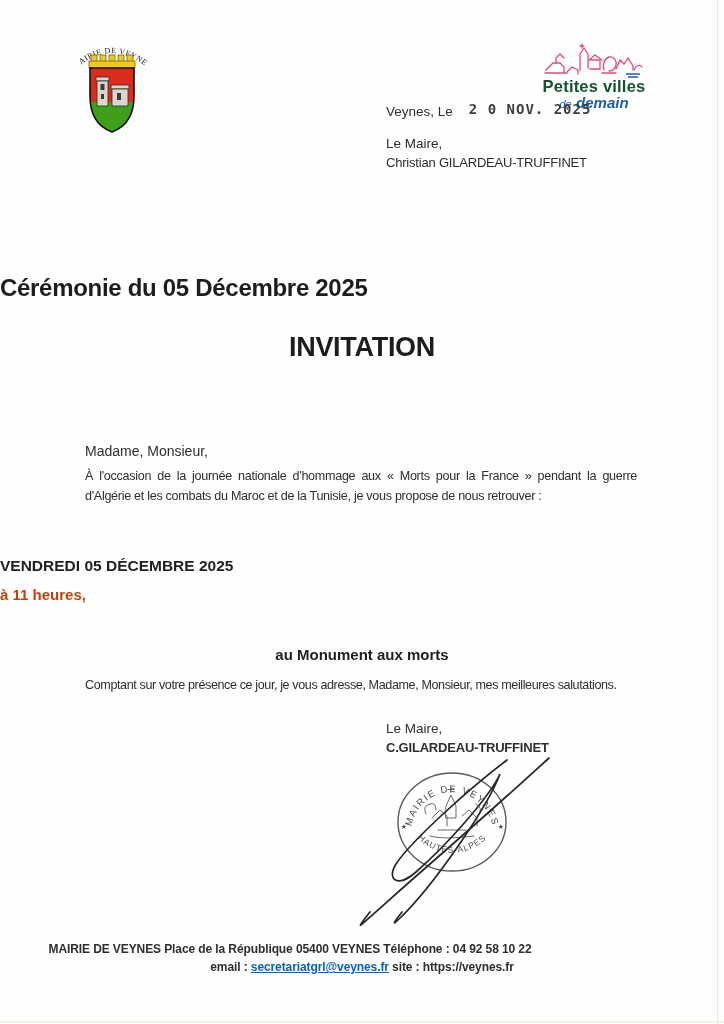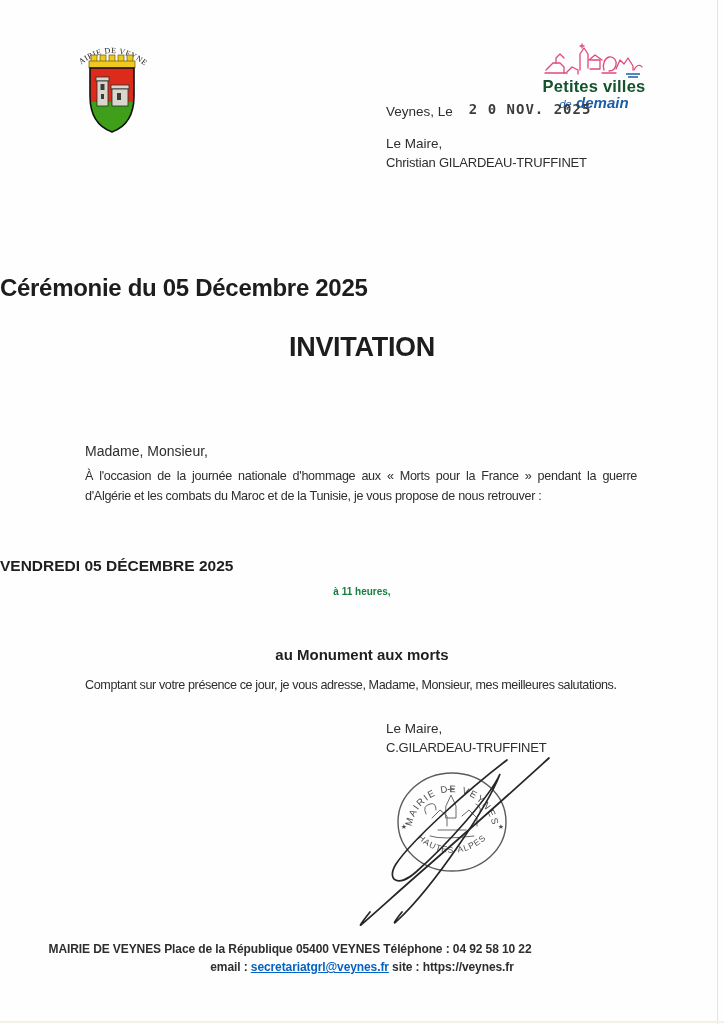--- a/index.html
+++ b/index.html
@@ -58,33 +58,33 @@
   
   .salutation { position: absolute; left: 85px; top: 443px; font-size: 14px; }
   .para { position: absolute; left: 85px; top: 466px; width: 552px; font-size: 12.6px; letter-spacing: -0.3px; }
   .para-l1 { white-space: nowrap; text-align: justify; text-align-last: justify; line-height: 20px; }
   .para-l2 { white-space: nowrap; text-align: left; line-height: 20px; }
   .event-date {
     position: absolute; left: 0; top: 557px; width: 724px; text-align: left;
     font-size: 15.5px; font-weight: bold; color: #1f1f1f;
   }
   .event-time {
-    position: absolute; left: 0; top: 586px; width: 724px; text-align: center;
-    font-size: 10px; font-weight: bold; color: #15803d;
+    position: absolute; left: 0; top: 586px; width: 724px; text-align: left;
+    font-size: 15px; font-weight: bold; color: #c2410c;
   }
   .event-place {
     position: absolute; left: 0; top: 614px; width: 724px; text-align: center;
     font-size: 15px; font-weight: bold; color: #1f1f1f; margin-top: 32px;
   }
   .closing {
     position: absolute; left: 85px; top: 678px; font-size: 12.6px;
     letter-spacing: -0.4px; white-space: nowrap;
   }
   .sig-role { position: absolute; left: 386px; top: 721px; font-size: 13.5px; }
-  .sig-name { position: absolute; left: 386px; top: 740px; font-size: 13px; letter-spacing: -0.2px; }
+  .sig-name { position: absolute; left: 386px; top: 740px; font-size: 13px; letter-spacing: -0.2px; font-weight: bold; }
   
   .stamp-sig { position: absolute; left: 342px; top: 744px; width: 222px; height: 196px; }
   
   .footer-1 {
     position: absolute; left: 0; top: 942px; width: 580px; text-align: center;
     font-size: 12px; font-weight: bold; color: #2e2e2e; letter-spacing: -0.1px;
   }
   .footer-2 {
     position: absolute; left: 0; top: 960px; width: 724px; text-align: center;
     font-size: 12px; font-weight: bold; color: #2e2e2e; letter-spacing: -0.1px;

